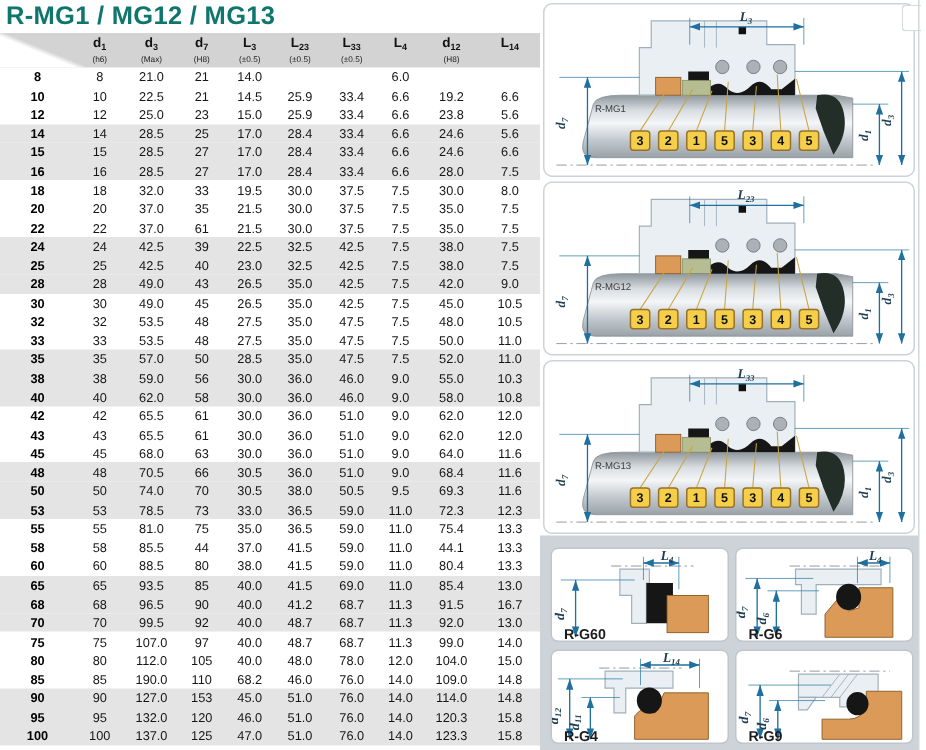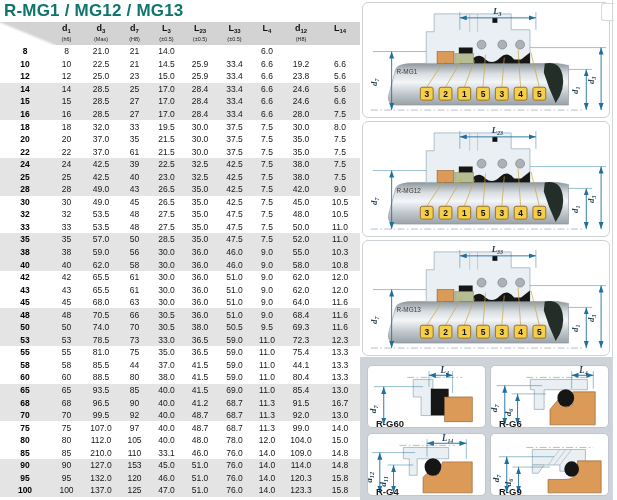--- a/index.html
+++ b/index.html
@@ -507,23 +507,23 @@
         <div class="td c4">40.0</div>
         <div class="td c5">48.0</div>
         <div class="td c6">78.0</div>
         <div class="td c7">12.0</div>
         <div class="td c8">104.0</div>
         <div class="td c9">15.0</div>
       </div>
       <div class="tr">
         <div class="td c0 lead">85</div>
         <div class="td c1">85</div>
-        <div class="td c2">210.0</div>
+        <div class="td c2">190.0</div>
         <div class="td c3">110</div>
-        <div class="td c4">33.1</div>
+        <div class="td c4">68.2</div>
         <div class="td c5">46.0</div>
         <div class="td c6">76.0</div>
         <div class="td c7">14.0</div>
         <div class="td c8">109.0</div>
         <div class="td c9">14.8</div>
       </div>
       <div class="tr shade">
         <div class="td c0 lead">90</div>
         <div class="td c1">90</div>
         <div class="td c2">127.0</div>

